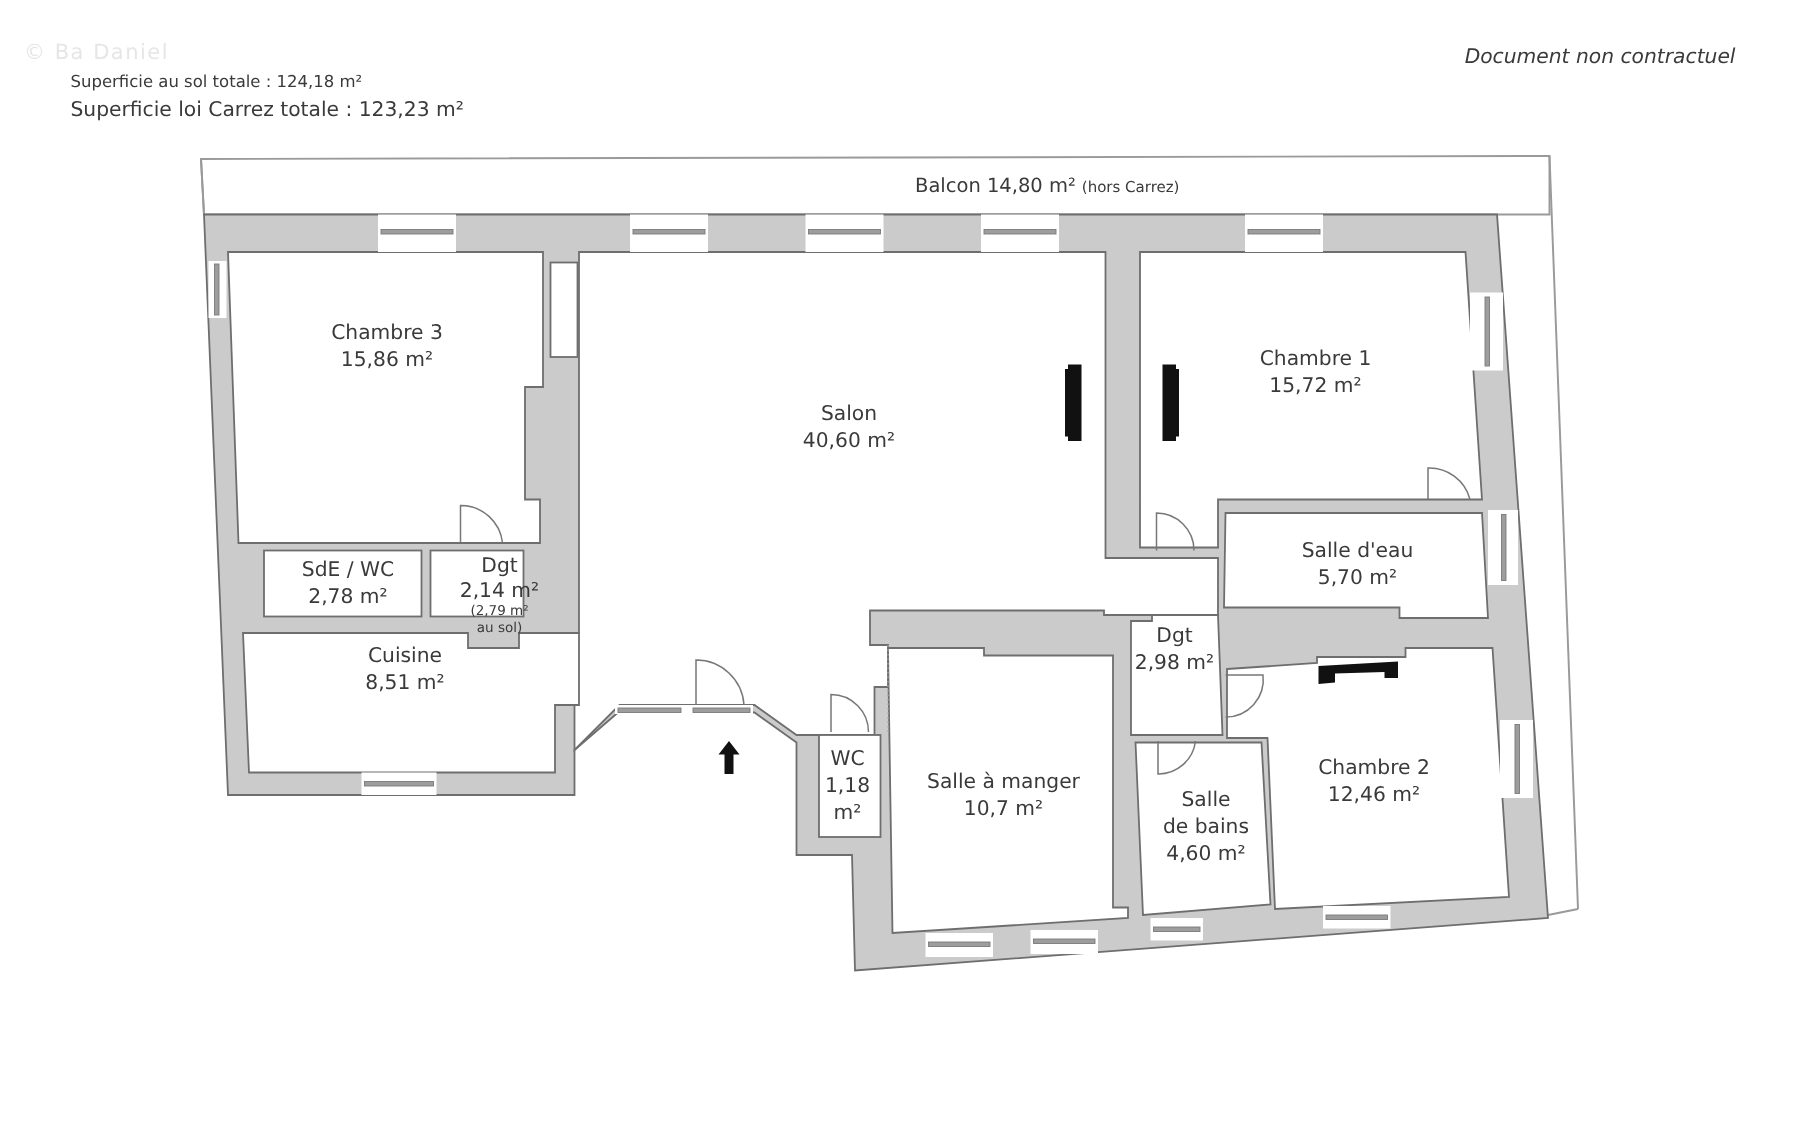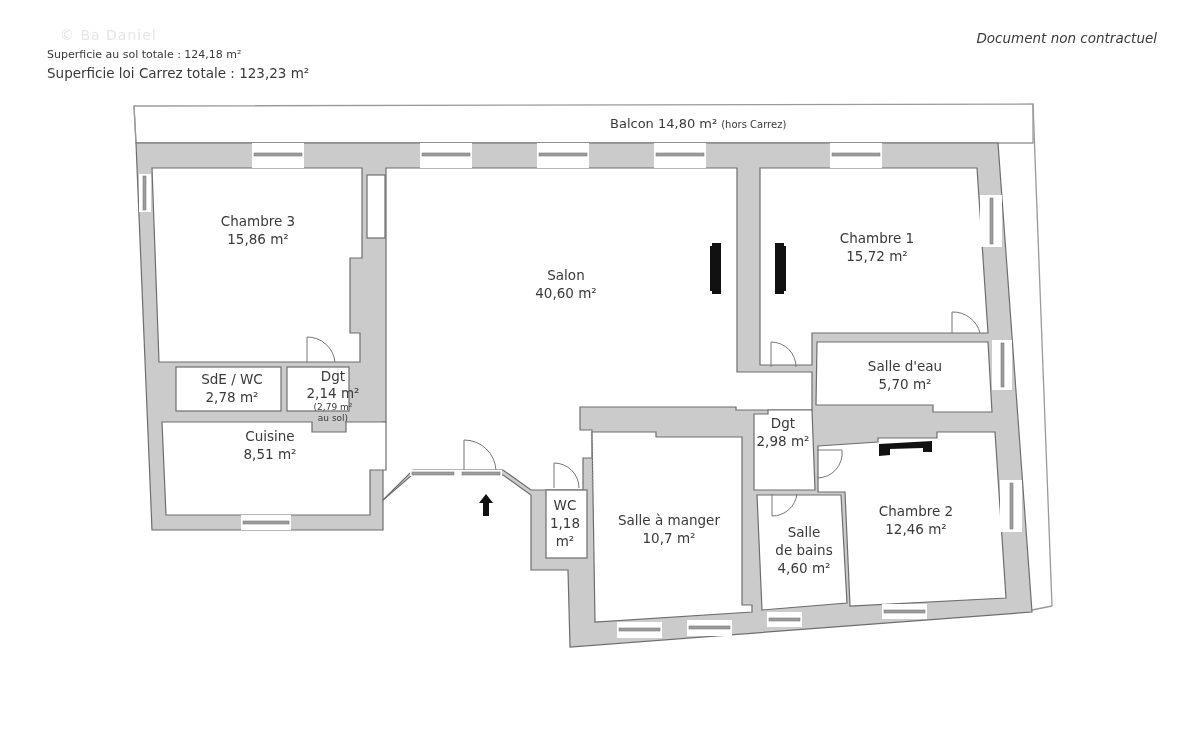--- a/index.html
+++ b/index.html
@@ -1,17 +1,17 @@
 <!DOCTYPE html>
 <html><head>
 <meta charset="utf-8">
 <style>
   html, body { margin: 0; padding: 0; background: #ffffff; }
   body { width: 1200px; height: 754px; position: relative; overflow: hidden; font-family: "DejaVu Sans", "Liberation Sans", sans-serif; color: #333; }
-  .watermark { position: absolute; left: 16px; top: 27px; font-size: 14px; color: #e6e6e6; letter-spacing: 1px; margin-left: 44px; }
+  .watermark { position: absolute; left: 16px; top: 27px; font-size: 14px; color: #e6e6e6; letter-spacing: 1px; }
   .title-main { position: absolute; left: 47px; top: 29px; font-size: 13.5px; color: #3a3a3a; white-space: nowrap; margin-top: 36px; }
   .title-sub { position: absolute; left: 47px; top: 48px; font-size: 11px; color: #3a3a3a; white-space: nowrap; text-align: center; }
   .disclaimer { position: absolute; right: 43px; top: 30px; font-size: 13.5px; font-style: italic; color: #3a3a3a; white-space: nowrap; text-align: center; }
   svg.plan { position: absolute; left: 0; top: 0; }
   .wall { fill: #cbcbcb; stroke: #6e6e6e; stroke-width: 1.2; }
   .room { fill: #ffffff; stroke: #6e6e6e; stroke-width: 1.2; }
   .balcony { fill: #ffffff; stroke: #9a9a9a; stroke-width: 1.3; }
   .win { fill: #ffffff; stroke: none; }
   .winbar { fill: #9d9d9d; stroke: #7a7a7a; stroke-width: 0.6; }
   .door { fill: none; stroke: #777; stroke-width: 1; }

